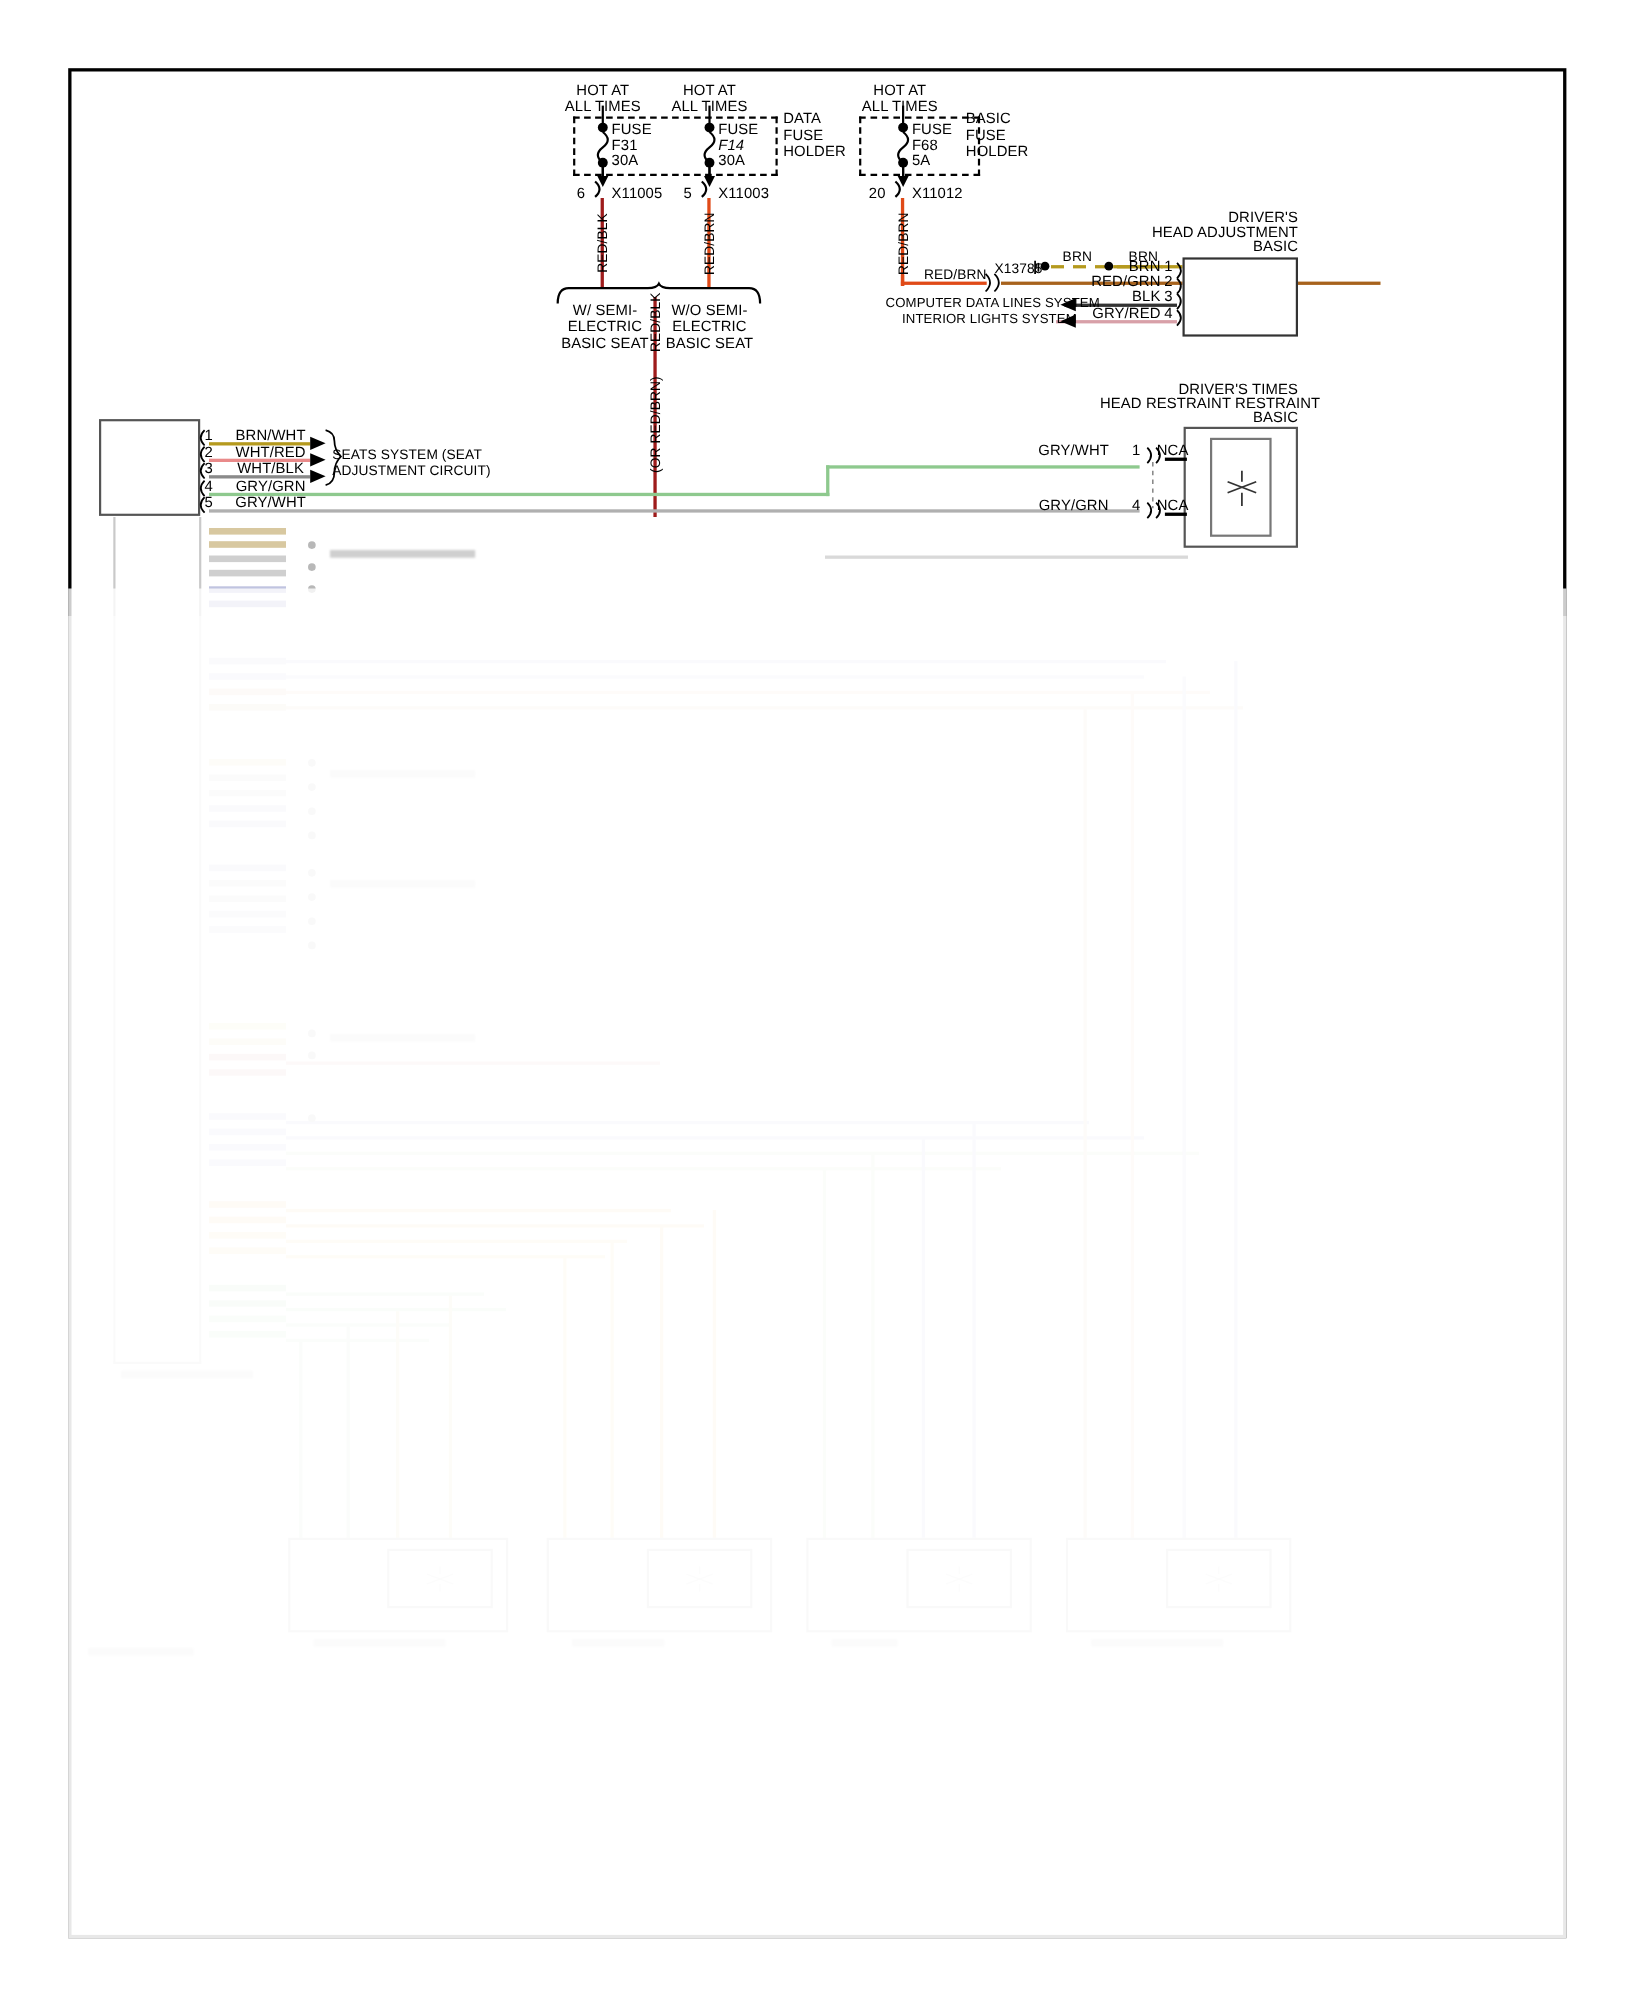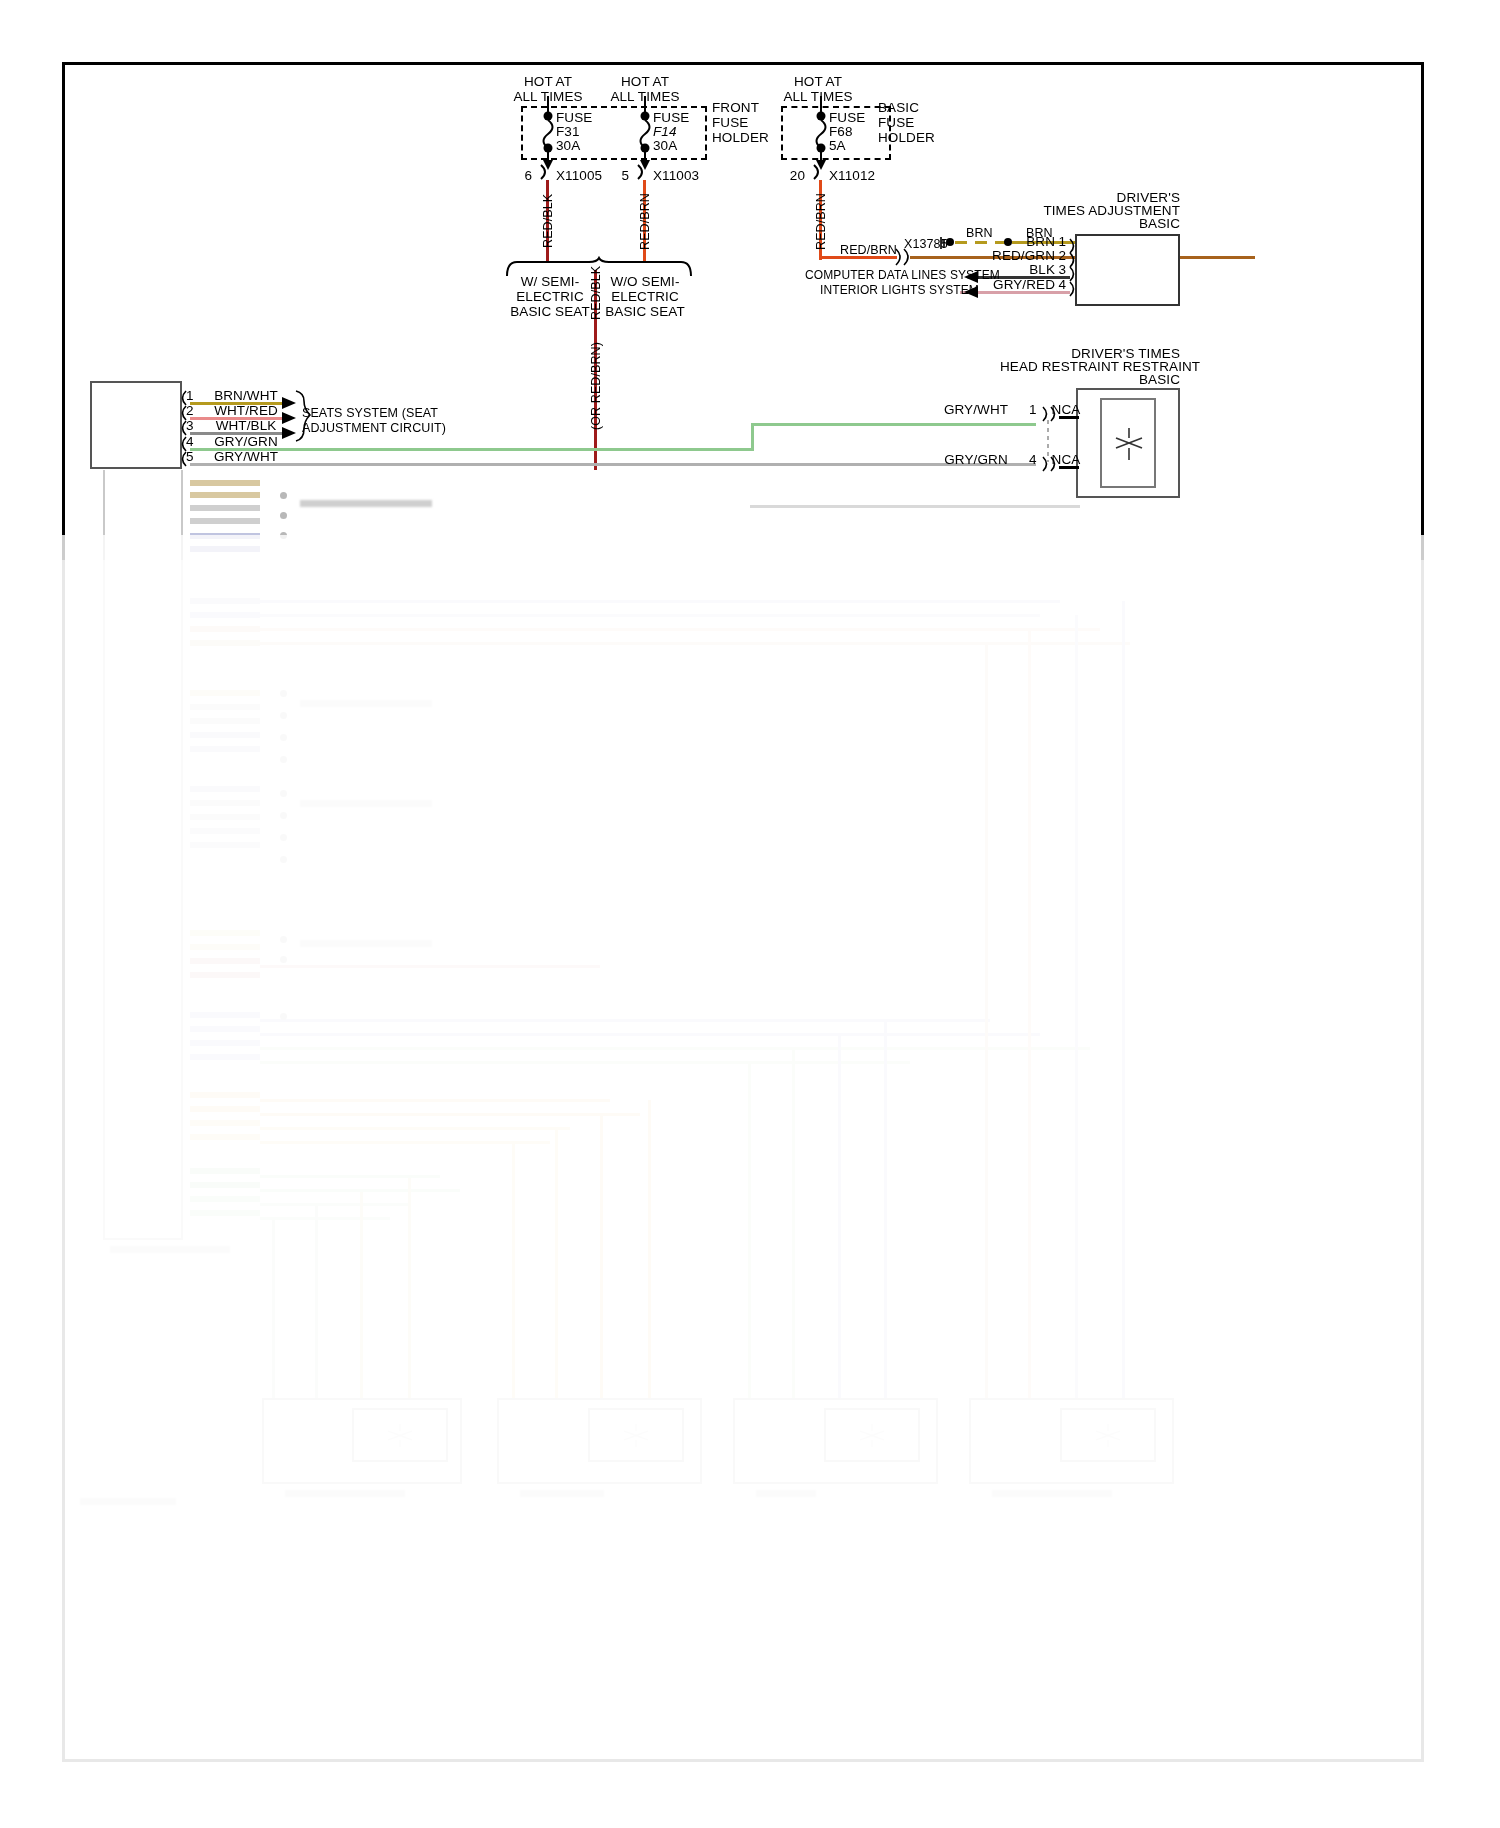--- a/index.html
+++ b/index.html
@@ -56,21 +56,21 @@
   <div class="t c" style="left:498px;top:74px;width:100px;">HOT AT</div>
   <div class="t c" style="left:498px;top:89px;width:100px;">ALL TIMES</div>
 
   <div class="t c" style="left:595px;top:74px;width:100px;">HOT AT</div>
   <div class="t c" style="left:595px;top:89px;width:100px;">ALL TIMES</div>
 
   <div class="t c" style="left:768px;top:74px;width:100px;">HOT AT</div>
   <div class="t c" style="left:768px;top:89px;width:100px;">ALL TIMES</div>
 
   <div class="dashbox" style="left:521px;top:106px;width:186px;height:54px;"></div>
-  <div class="t" style="left:712px;top:100px;">FRONT</div>
+  <div class="t" style="left:712px;top:100px;">DATA</div>
   <div class="t" style="left:712px;top:115px;">FUSE</div>
   <div class="t" style="left:712px;top:130px;">HOLDER</div>
 
   <svg style="left:533px;top:96px;" width="40" height="68">
     <line x1="15" y1="0" x2="15" y2="18" stroke="#000" stroke-width="2"></line>
     <circle cx="15" cy="20" r="4.5" fill="#000"></circle>
     <path d="M15 24 q9 7 0 14 q-9 7 0 14" stroke="#000" stroke-width="2" fill="none"></path>
     <circle cx="15" cy="52" r="4.5" fill="#000"></circle>
     <line x1="15" y1="56" x2="15" y2="66" stroke="#000" stroke-width="2"></line>
   </svg>
@@ -177,21 +177,21 @@
     <line x1="6" y1="3" x2="6" y2="11" stroke="#000" stroke-width="1.6"></line>
   </svg>
   <div class="dot" style="left:946px;top:238px;"></div>
   <div class="w wh" style="left:955px;top:241px;width:102px;background:repeating-linear-gradient(to right,#b59a1e 0 12px,transparent 12px 20px);"></div>
   <div class="t sm" style="left:966px;top:226px;">BRN</div>
   <div class="dot" style="left:1004px;top:238px;"></div>
   <div class="w wh" style="left:1012px;top:241px;width:64px;background:#b59a1e;"></div>
   <div class="t sm" style="left:1026px;top:226px;">BRN</div>
 
   <div class="t r" style="left:1020px;top:190px;width:160px;">DRIVER'S</div>
-  <div class="t r" style="left:1000px;top:203px;width:180px;">TIMES ADJUSTMENT</div>
+  <div class="t r" style="left:1000px;top:203px;width:180px;">HEAD ADJUSTMENT</div>
   <div class="t r" style="left:1020px;top:216px;width:160px;">BASIC</div>
   <div class="solidbox" style="left:1075px;top:234px;width:105px;height:72px;"></div>
 
   <div class="t r" style="left:1040px;top:234px;width:26px;">1</div>
   <div class="t r" style="left:985px;top:234px;width:70px;">BRN</div>
   <svg style="left:1068px;top:238px;" width="14" height="16">
     <path d="M2 1 q7 7 0 14" stroke="#000" stroke-width="1.6" fill="none"></path>
   </svg>
 
   <div class="t r" style="left:1040px;top:248px;width:26px;">2</div>

